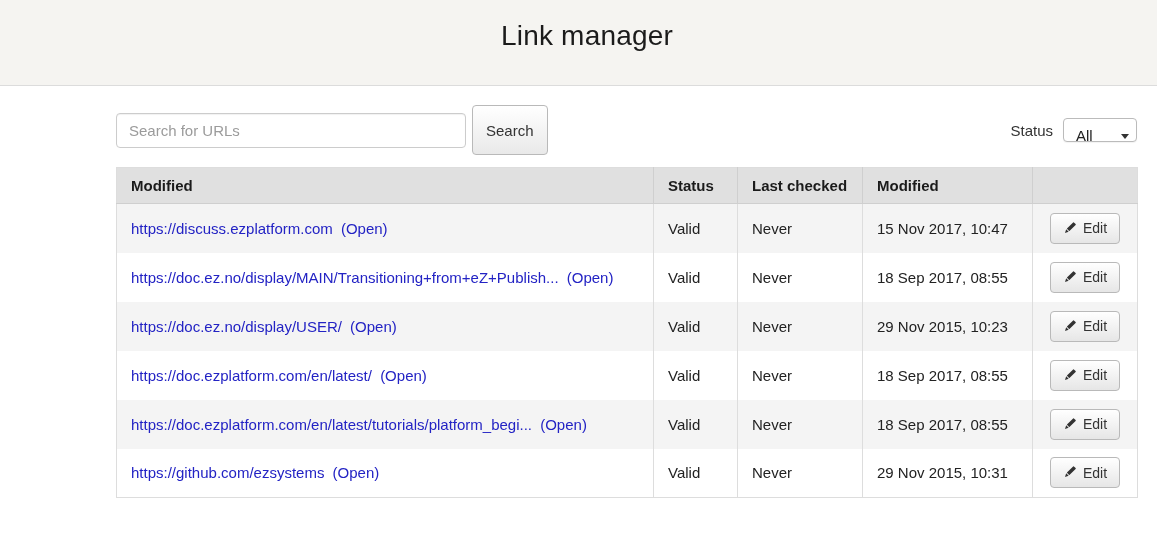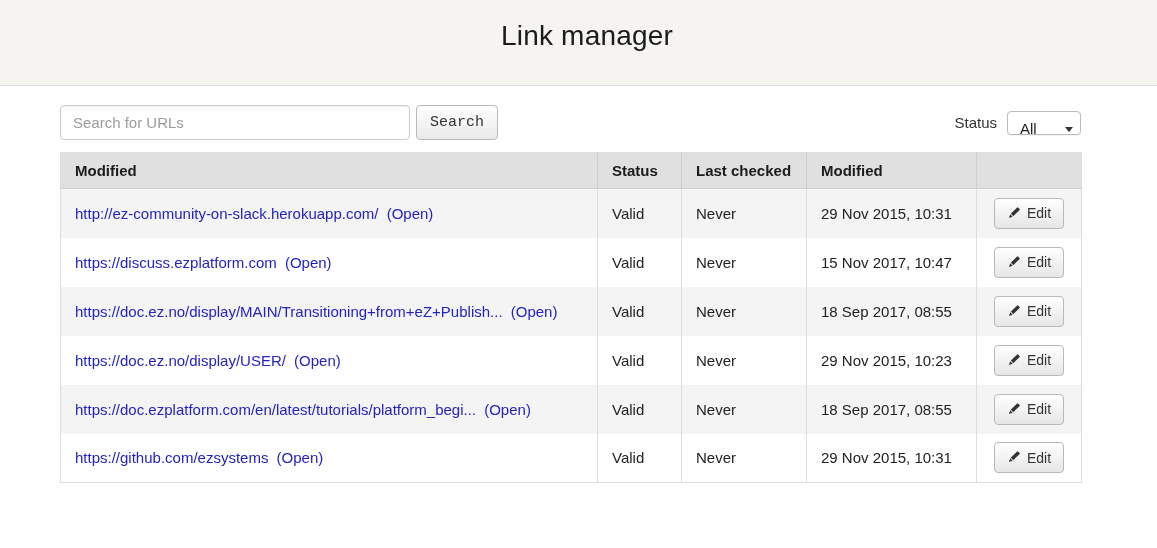--- a/index.html
+++ b/index.html
@@ -17,48 +17,48 @@
   }
   .page-title {
     padding: 20px 0 0 17px;
     font-size: 28px;
     font-weight: 400;
     color: #1b1b1b;
     letter-spacing: 0.2px;
     text-align: center;
   }
   
-  .content { margin-left: 60px; width: 1021px; }
+  .content { margin-left: 116px; width: 1021px; }
   .toolbar {
     margin-top: 19px;
     display: flex;
     align-items: center;
     justify-content: space-between;
   }
   .search-group { display: flex; align-items: center; }
   .search-input {
     width: 350px; height: 35px;
     border: 1px solid #ccc;
     border-radius: 4px;
     padding: 0 12px;
     font-size: 15px;
     color: #555;
     font-family: "Liberation Sans", sans-serif;
     outline: none;
     box-shadow: inset 0 1px 1px rgba(0,0,0,.06);
   }
   .search-input::placeholder { color: #9b9b9b; opacity: 1; }
   .btn {
-    height: 35px;
+    height: 50px;
     border: 1px solid #b9b9b9;
     border-radius: 4px;
     background: linear-gradient(#ffffff, #e9e9e9);
     color: #333;
     font-size: 15px;
-    font-family: Liberation Mono, monospace;
+    font-family: Liberation Sans, sans-serif;
     cursor: pointer;
   }
   .search-btn { margin-left: 6px; padding: 0 13px; }
   .status-group { display: flex; align-items: center; }
   .status-label { font-size: 15px; color: #333; margin-right: 10px; }
   .status-select {
     position: relative;
     width: 74px; height: 24px;
     background: #fff;
     border: 1px solid #bbb;
@@ -164,42 +164,20 @@
         <th class="col-address">Modified</th>
         <th class="col-status">Status</th>
         <th class="col-checked">Last checked</th>
         <th class="col-modified">Modified</th>
         <th class="col-edit"></th>
       </tr>
     </thead>
     <tbody>
         <tr>
     <td class="col-address">
-      <a class="url-link">http://ez-community-on-slack.herokuapp.com/</a>
-      <a class="open-link">(Open)</a>
-    </td>
-    <td class="col-status">Valid</td>
-    <td class="col-checked">Never</td>
-    <td class="col-modified">29 Nov 2015, 10:31</td>
-    <td class="col-edit edit-cell">
-      <button class="edit-btn">
-        <span class="pencil">
-          <svg width="13" height="13" viewBox="0 0 14 14" aria-hidden="true">
-            <g transform="rotate(45 7 7)" fill="#333">
-              <rect x="5.1" y="-1" width="3.8" height="10.2" rx="0.6"></rect>
-              <path d="M5.1 10.2 L8.9 10.2 L7 13.8 Z"></path>
-            </g>
-          </svg>
-        </span>
-        <span>Edit</span>
-      </button>
-    </td>
-  </tr>
-        <tr>
-    <td class="col-address">
       <a class="url-link">https://discuss.ezplatform.com</a>
       <a class="open-link">(Open)</a>
     </td>
     <td class="col-status">Valid</td>
     <td class="col-checked">Never</td>
     <td class="col-modified">15 Nov 2017, 10:47</td>
     <td class="col-edit edit-cell">
       <button class="edit-btn">
         <span class="pencil">
           <svg width="13" height="13" viewBox="0 0 14 14" aria-hidden="true">
@@ -236,20 +214,42 @@
     </td>
   </tr>
         <tr>
     <td class="col-address">
       <a class="url-link">https://doc.ez.no/display/USER/</a>
       <a class="open-link">(Open)</a>
     </td>
     <td class="col-status">Valid</td>
     <td class="col-checked">Never</td>
     <td class="col-modified">29 Nov 2015, 10:23</td>
+    <td class="col-edit edit-cell">
+      <button class="edit-btn">
+        <span class="pencil">
+          <svg width="13" height="13" viewBox="0 0 14 14" aria-hidden="true">
+            <g transform="rotate(45 7 7)" fill="#333">
+              <rect x="5.1" y="-1" width="3.8" height="10.2" rx="0.6"></rect>
+              <path d="M5.1 10.2 L8.9 10.2 L7 13.8 Z"></path>
+            </g>
+          </svg>
+        </span>
+        <span>Edit</span>
+      </button>
+    </td>
+  </tr>
+        <tr>
+    <td class="col-address">
+      <a class="url-link">https://doc.ezplatform.com/en/latest/</a>
+      <a class="open-link">(Open)</a>
+    </td>
+    <td class="col-status">Valid</td>
+    <td class="col-checked">Never</td>
+    <td class="col-modified">18 Sep 2017, 08:55</td>
     <td class="col-edit edit-cell">
       <button class="edit-btn">
         <span class="pencil">
           <svg width="13" height="13" viewBox="0 0 14 14" aria-hidden="true">
             <g transform="rotate(45 7 7)" fill="#333">
               <rect x="5.1" y="-1" width="3.8" height="10.2" rx="0.6"></rect>
               <path d="M5.1 10.2 L8.9 10.2 L7 13.8 Z"></path>
             </g>
           </svg>
         </span>

